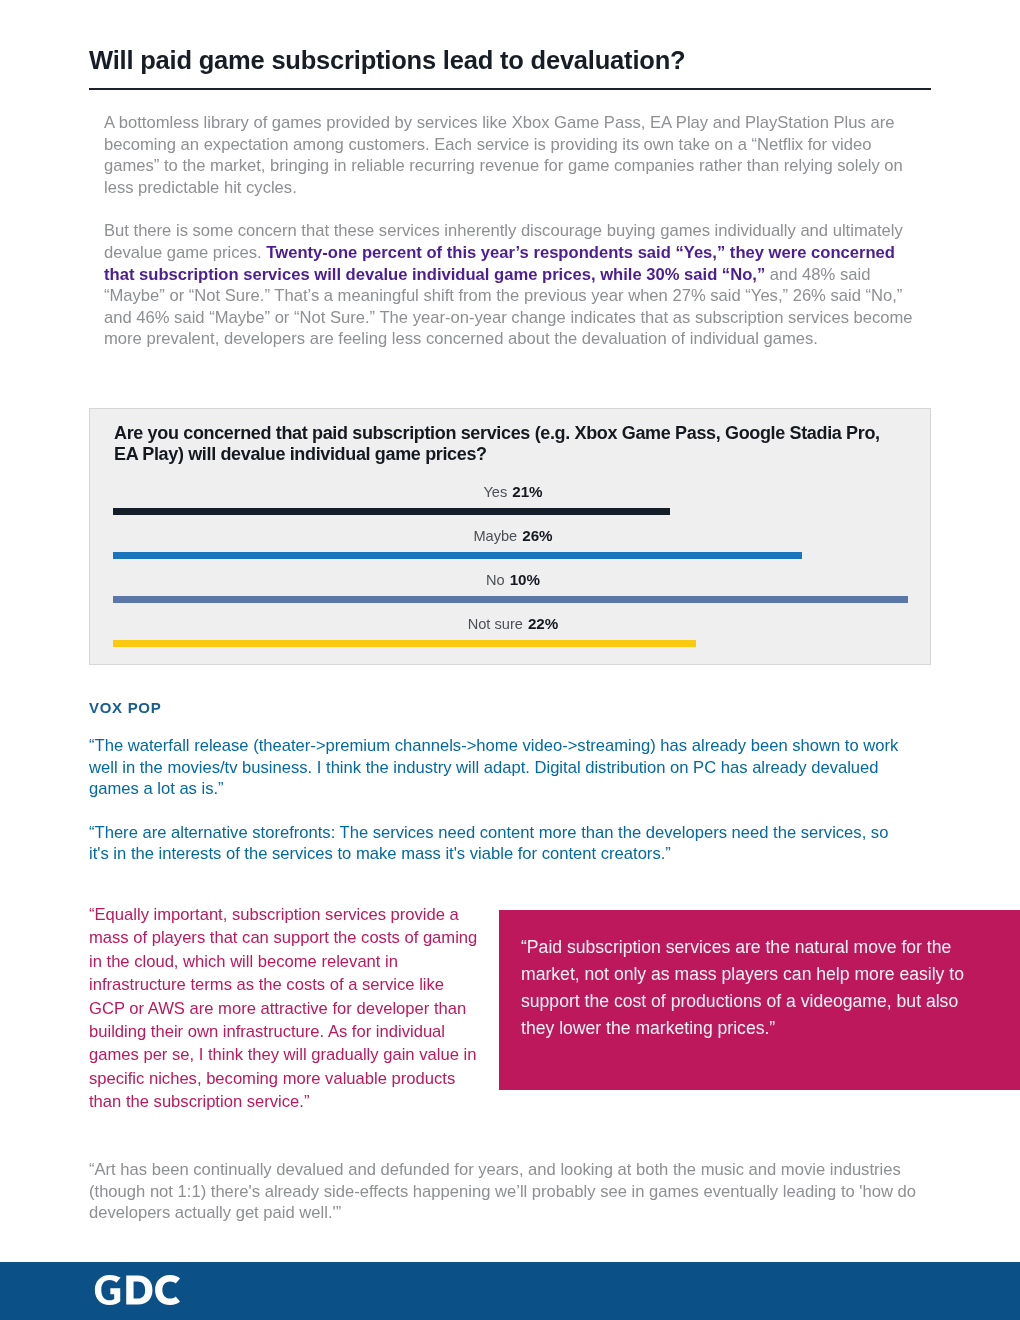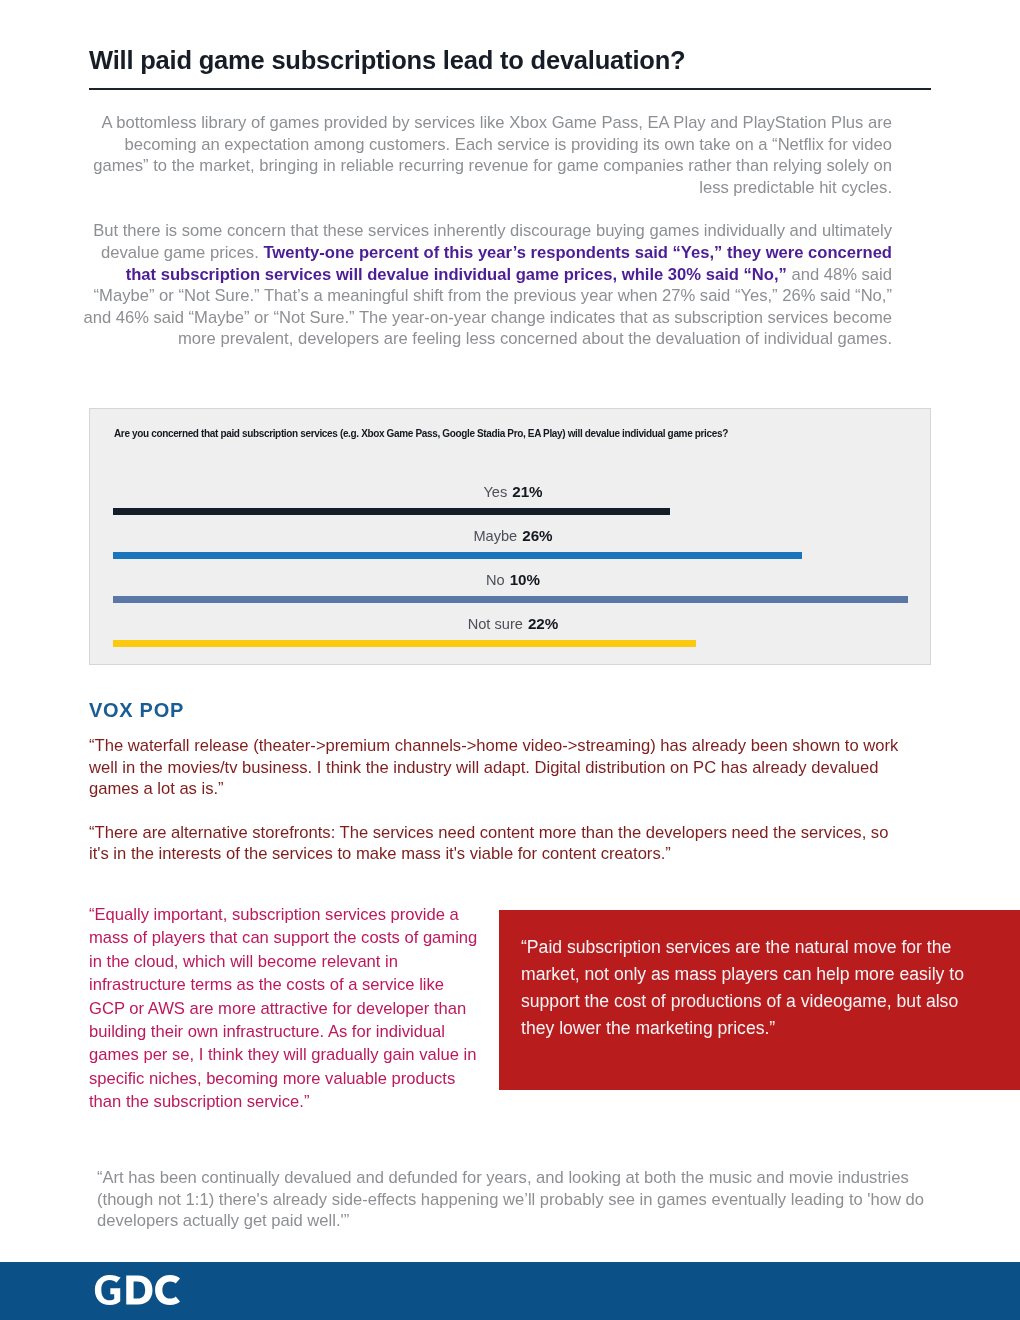--- a/index.html
+++ b/index.html
@@ -40,24 +40,23 @@
   }
   .title-rule {
     height: 1.6px;
     background: #1d232c;
     width: 842px;
   }
 
   
   .body-col {
     position: absolute;
-    left: 74px;
+    left: 104px;
     top: 112px;
     width: 818px;
-    text-align: right;
   }
   p.body {
     margin: 0 0 22px 0;
     font-size: 16.6px;
     line-height: 21.6px;
     color: #8d8f93;
     font-family: "Liberation Sans", sans-serif;
   }
   p.body b, p.body strong {
     color: #4c1d95;
@@ -73,21 +72,21 @@
     height: 257px;
     background: #efeff0;
     border: 1px solid #d5d6d7;
     box-sizing: border-box;
   }
   .chart-question {
     position: absolute;
     left: 24px;
     top: 14px;
     width: 790px;
-    font-size: 10px;
+    font-size: 18px;
     font-weight: bold;
     color: #14181f;
     line-height: 21px;
     font-family: "Liberation Sans", sans-serif;
     letter-spacing: -0.35px;
   }
   .bars {
     position: absolute;
     left: 23px;
     top: 75px;
@@ -121,37 +120,37 @@
   .bar-fill {
     height: 7px;
     width: 0;
   }
 
   
   .voxpop-head {
     position: absolute;
     left: 89px;
     top: 699px;
-    font-size: 20px;
+    font-size: 15px;
     font-weight: bold;
     letter-spacing: 0.7px;
     color: #1a5d93;
     font-family: "Liberation Sans", sans-serif;
   }
   .quotes-top {
     position: absolute;
     left: 89px;
     top: 735px;
     width: 820px;
   }
   p.quote {
     margin: 0 0 22px 0;
     font-size: 16.6px;
     line-height: 21.6px;
-    color: #7f1d1d;
+    color: #0369a1;
     font-family: "Liberation Sans", sans-serif;
   }
 
   .quote-narrow {
     position: absolute;
     left: 89px;
     top: 903px;
     width: 392px;
     font-size: 16.6px;
     line-height: 23.4px;
@@ -159,38 +158,38 @@
     margin: 0;
     font-family: "Liberation Sans", sans-serif;
   }
 
   .pullquote {
     position: absolute;
     left: 499px;
     top: 910px;
     width: 521px;
     height: 180px;
-    background: #b91c1c;
+    background: #be185d;
     box-sizing: border-box;
     padding: 24px 34px 24px 22px;
   }
   .pullquote p {
     margin: 0;
     color: #f2f5f8;
     font-size: 17.6px;
     line-height: 27px;
     font-family: "Liberation Sans", sans-serif;
   }
 
   .quote-last {
     position: absolute;
     left: 89px;
     top: 1159px;
     width: 830px;
-    margin: 8px;
+    margin: 0;
     font-size: 16.6px;
     line-height: 21.6px;
     color: #8d8f93;
     font-family: "Liberation Sans", sans-serif;
   }
 
   
   .footer {
     position: absolute;
     left: 0;

